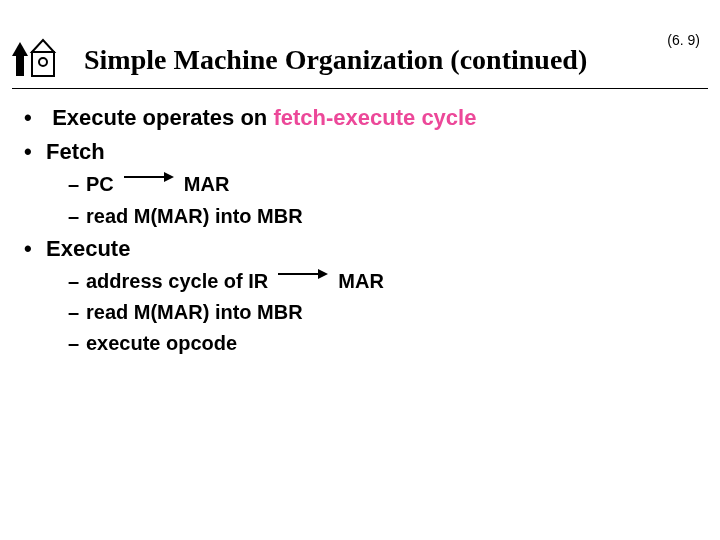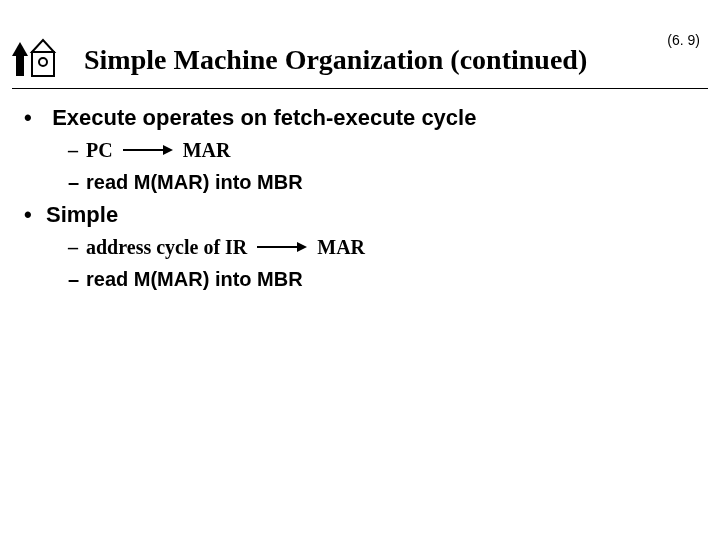--- a/index.html
+++ b/index.html
@@ -77,30 +77,28 @@
     margin: 0 0 2px 44px;
     font-size: 20px;
   }
   .b2::before {
     content: "\2013";
     display: inline-block;
     width: 18px;
   }
   .l2-inline {
     display: inline-flex;
-    align-items: center;
     vertical-align: top;
-    font-family: Liberation Serif, serif;
   }
   .arrow {
     display: inline-block;
     margin: 0 10px;
     vertical-align: middle;
   }
-  .red { color: #000000; }
+  .red { color: #ec4899; }
 </style>
 </head>
 <body>
 <div class="slide">
 
 <div class="header">
   <svg class="logo" viewBox="0 0 48 48">
     <rect x="4" y="24" width="8" height="20" fill="#000"></rect>
     <polygon points="8,10 0,24 16,24" fill="#000"></polygon>
     <rect x="20" y="20" width="22" height="24" fill="none" stroke="#000" stroke-width="2"></rect>
@@ -112,40 +110,42 @@
 </div>
 
 <div class="rule"></div>
 
 <div class="body">
 
   <div class="l1 b1">
     <span>Execute operates on </span><span class="red">fetch-execute cycle</span>
   </div>
 
+  <div class="l1 b1">Fetch</div>
 
   <div class="l2 b2 l2-inline">
     <span>PC</span>
     <svg class="arrow" width="50" height="14">
       <line x1="0" y1="7" x2="40" y2="7" stroke="#000" stroke-width="2"></line>
       <polygon points="40,2 50,7 40,12" fill="#000"></polygon>
     </svg>
     <span>MAR</span>
   </div>
 
   <div class="l2 b2">read M(MAR) into MBR</div>
 
-  <div class="l1 b1">Simple</div>
+  <div class="l1 b1">Execute</div>
 
   <div class="l2 b2 l2-inline">
     <span>address cycle of IR</span>
     <svg class="arrow" width="50" height="14">
       <line x1="0" y1="7" x2="40" y2="7" stroke="#000" stroke-width="2"></line>
       <polygon points="40,2 50,7 40,12" fill="#000"></polygon>
     </svg>
     <span>MAR</span>
   </div>
 
   <div class="l2 b2">read M(MAR) into MBR</div>
+  <div class="l2 b2">execute opcode</div>
 
 </div>
 
 </div>
 
 </body></html>

